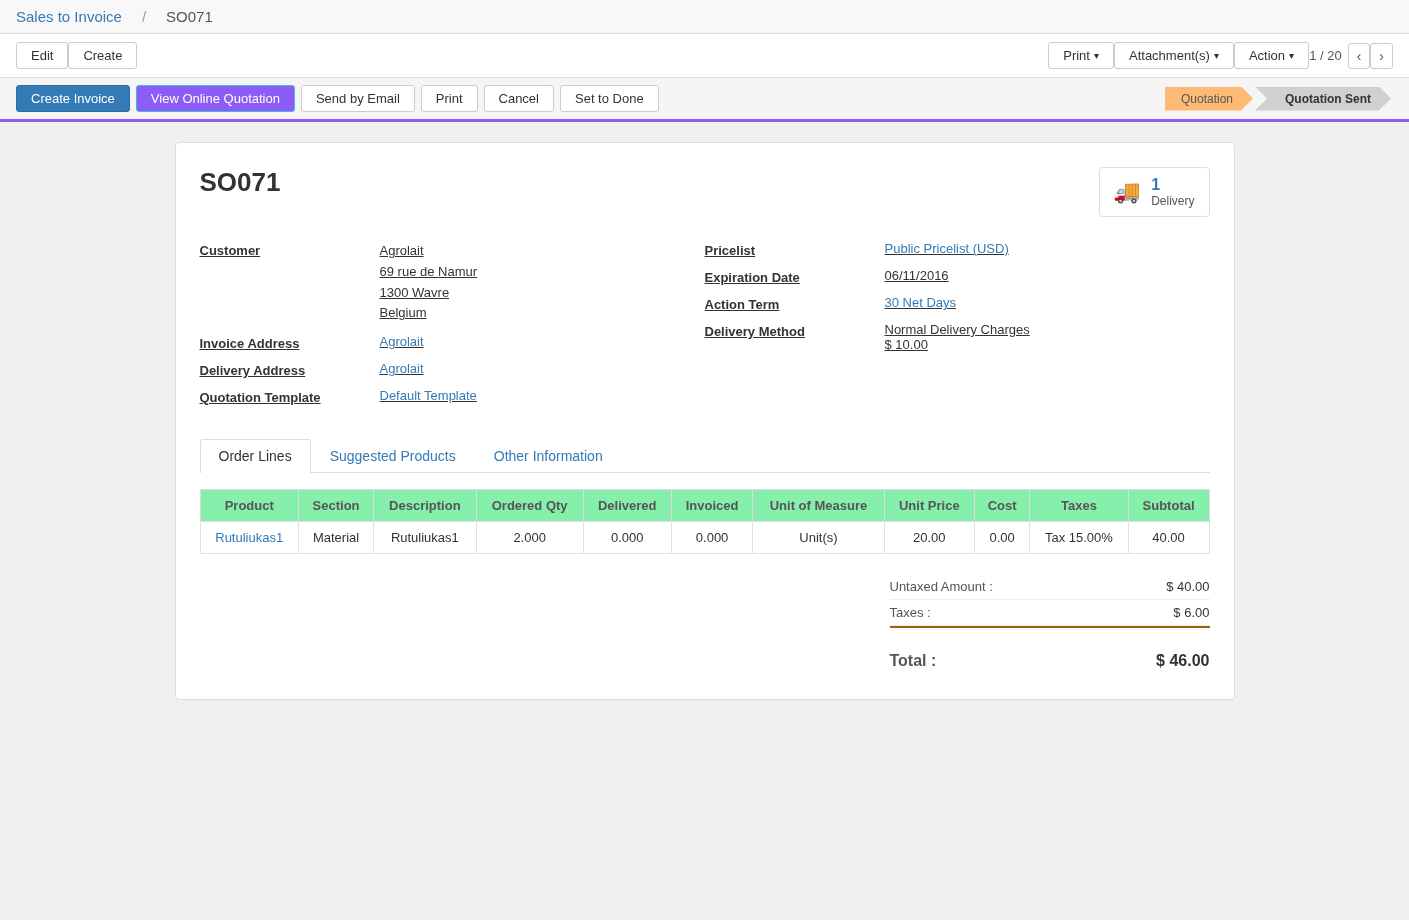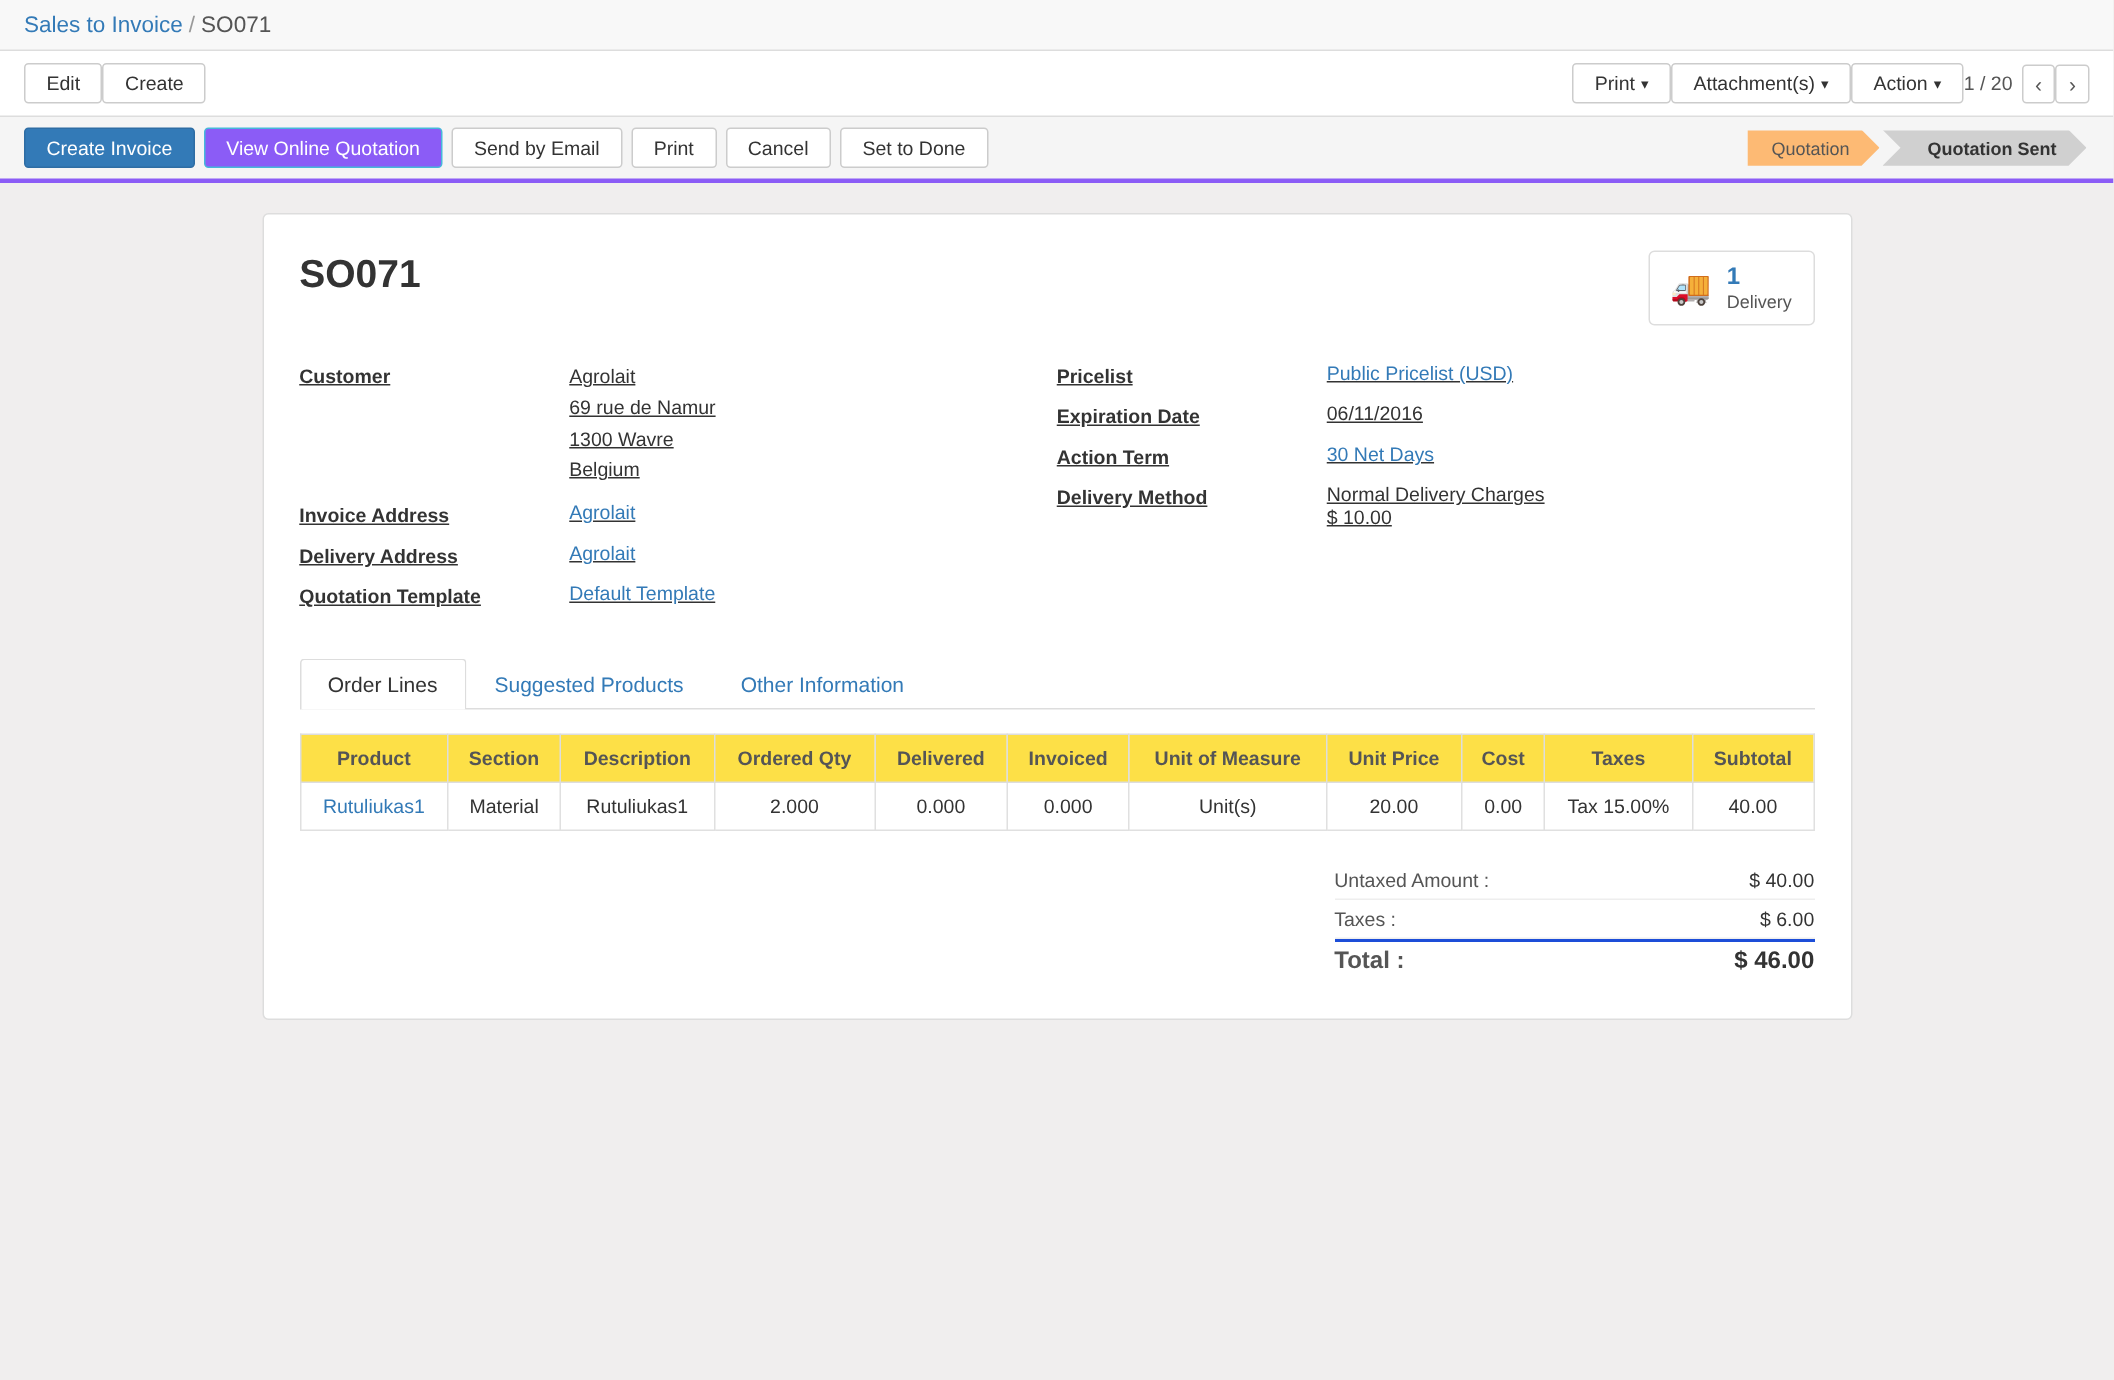--- a/index.html
+++ b/index.html
@@ -5,21 +5,21 @@
     * { box-sizing: border-box; margin: 0; padding: 0; }
     body { font-family: Arial, sans-serif; font-size: 13px; background: #f0eeee; color: #333; }
 
     
     .breadcrumb-bar {
       background: #f8f8f8;
       padding: 8px 16px;
       border-bottom: 1px solid #ddd;
       display: flex;
       align-items: center;
-      gap: 4px;
+      gap: 20px;
     }
     .breadcrumb-link { color: #337ab7; text-decoration: none; font-size: 15px; font-weight: 500; }
     .breadcrumb-sep { color: #999; font-size: 15px; }
     .breadcrumb-current { color: #555; font-size: 15px; font-weight: 500; }
 
     
     .action-toolbar {
       background: #fff;
       padding: 8px 16px;
       border-bottom: 1px solid #ddd;
@@ -175,21 +175,21 @@
       margin-bottom: 4px;
     }
 
     
     .order-table {
       width: 100%;
       border-collapse: collapse;
       font-size: 13px;
     }
     .order-table th {
-      background: #fde047;
+      background: #86efac;
       border: 1px solid #ddd;
       padding: 8px 10px;
       text-align: center;
       font-weight: bold;
       color: #555;
     }
     .order-table td {
       border: 1px solid #e0e0e0;
       padding: 8px 10px;
       text-align: center;
@@ -207,25 +207,25 @@
       width: 320px;
       font-size: 13px;
     }
     .totals-row {
       display: flex;
       justify-content: space-between;
       padding: 5px 0;
       border-bottom: 1px solid #eee;
     }
     .totals-row.total-final {
-      border-top: 2px solid #1d4ed8;
+      border-top: 2px solid #a16207;
       border-bottom: none;
       font-size: 16px;
       font-weight: bold;
-      padding-top: 4px;
+      padding-top: 24px;
       align-items: flex-end;
     }
     .totals-label { color: #555; }
     .totals-value { color: #333; font-weight: 500; }
     .totals-value.bold { font-weight: bold; font-size: 16px; }
   </style>
 </head>
 <body>
 
 <div class="breadcrumb-bar">

